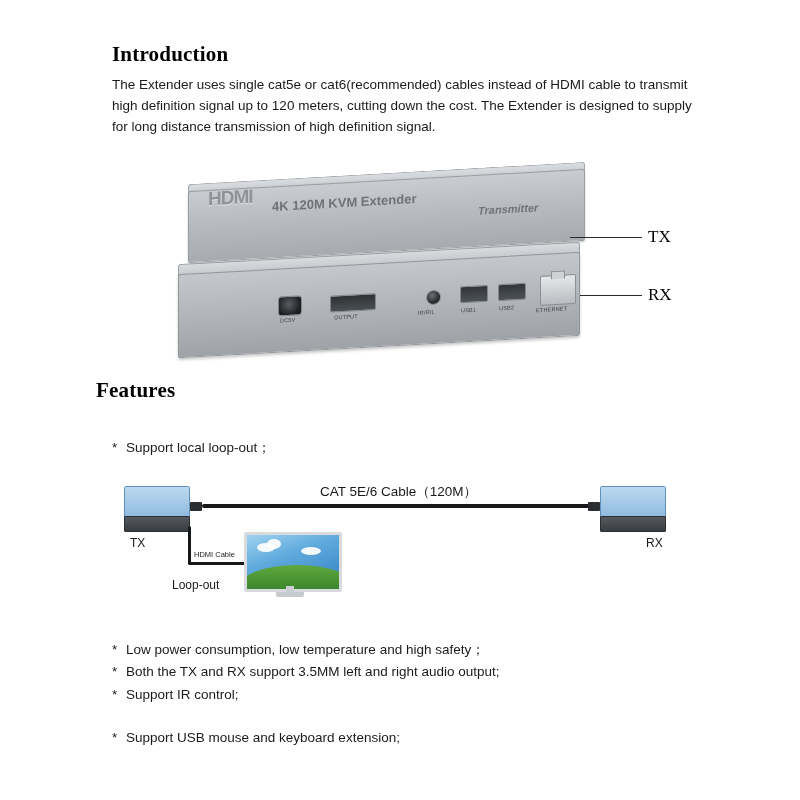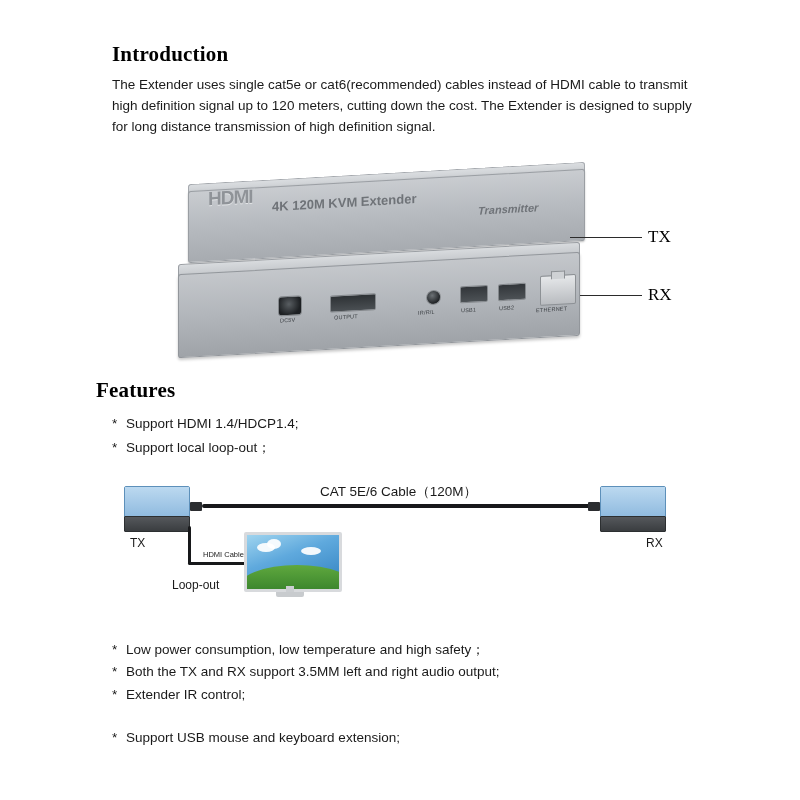--- a/index.html
+++ b/index.html
@@ -371,23 +371,20 @@
   </div>
 
   <div class="callout-line" style="left:570px; top:237px; width:72px;"></div>
   <div class="callout-label" style="left:648px; top:227px;">TX</div>
 
   <div class="callout-line" style="left:580px; top:295px; width:62px;"></div>
   <div class="callout-label" style="left:648px; top:285px;">RX</div>
 
   <div class="section-title" id="features-title">Features</div>
 
-  <div class="feature-line" style="top:416px;">
-    <span class="star">*</span><span>Support HDMI 1.4/HDCP1.4;</span>
-  </div>
   <div class="feature-line" style="top:439px;">
     <span class="star">*</span><span>Support local loop-out；</span>
   </div>
 
   <div class="diagram">
 
     <div class="dev-box" style="left:12px; top:6px;">
       <div class="face"></div>
     </div>
     <div class="dev-dark" style="left:12px; top:36px;"></div>
@@ -399,39 +396,39 @@
     <div class="cable-caption" style="left:208px; top:3px;">CAT 5E/6 Cable（120M）</div>
 
     <div class="dev-box" style="left:488px; top:6px;">
       <div class="face"></div>
     </div>
     <div class="dev-dark" style="left:488px; top:36px;"></div>
     <div class="diagram-label" style="left:534px; top:56px;">RX</div>
 
     <div class="cable" style="left:76px; top:46px; width:3px; height:38px;"></div>
     <div class="cable" style="left:76px; top:82px; width:96px; height:3px;"></div>
-    <div class="hdmi-cable-caption" style="left:82px; top:70px;margin-left:9px;">HDMI Cable</div>
+    <div class="hdmi-cable-caption" style="left:82px; top:70px;">HDMI Cable</div>
     <div class="diagram-label" style="left:60px; top:98px;">Loop-out</div>
 
     <div class="tv" style="left:132px; top:52px;">
       <div class="cloud" style="left:10px; top:8px; width:18px; height:9px;"></div>
       <div class="cloud" style="left:20px; top:4px; width:14px; height:10px;"></div>
       <div class="cloud" style="left:54px; top:12px; width:20px; height:8px;"></div>
       <div class="hill"></div>
     </div>
     <div class="tv-neck" style="left:174px; top:106px;"></div>
     <div class="tv-stand" style="left:164px; top:112px;"></div>
   </div>
 
   <div class="feature-line" style="top:641px;">
     <span class="star">*</span><span>Low power consumption, low temperature and high safety；</span>
   </div>
   <div class="feature-line" style="top:664px;">
     <span class="star">*</span><span>Both the TX and RX support 3.5MM left and right audio output;</span>
   </div>
   <div class="feature-line" style="top:687px;">
-    <span class="star">*</span><span>Extender IR control;</span>
+    <span class="star">*</span><span>Support IR control;</span>
   </div>
   <div class="feature-line" style="top:710px;margin-top:20px;">
     <span class="star">*</span><span>Support USB mouse and keyboard extension;</span>
   </div>
 
 </div>
 
 </body></html>

